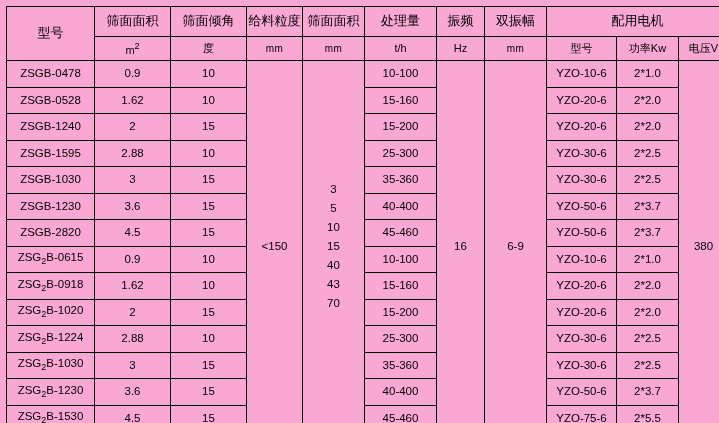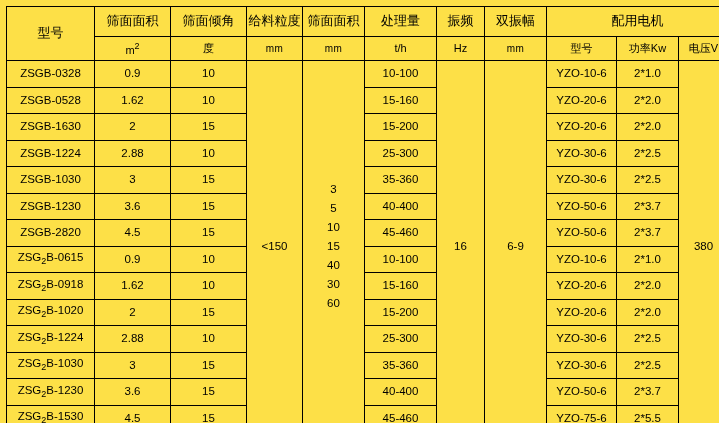--- a/index.html
+++ b/index.html
@@ -9,21 +9,21 @@
   }
   body {
     font-family: "Liberation Sans", sans-serif;
     color: #000000;
   }
   #page {
     width: 719px;
     height: 423px;
     position: relative;
     overflow: hidden;
-    background: #fde047;
+    background: #f9a8d4;
   }
   table.spec {
     border-collapse: collapse;
     width: 707px;
     margin: 6px;
     table-layout: fixed;
   }
   table.spec td, table.spec th {
     border: 1px solid #000000;
     text-align: center;
@@ -109,60 +109,60 @@
         <td>t/h</td>
         <td>Hz</td>
         <td class="tiny-unit">mm</td>
         <td>型号</td>
         <td>功率Kw</td>
         <td>电压V</td>
       </tr>
     </thead>
     <tbody>
         <tr class="body-row">
-          <td>ZSGB-0328</td>
+          <td>ZSGB-0478</td>
           <td>0.9</td>
           <td>10</td>
           <td rowspan="14">&lt;150</td>
           <td rowspan="14">
             <div class="holes">
               <div>3</div>
               <div>5</div>
               <div>10</div>
               <div>15</div>
               <div>40</div>
-              <div>30</div>
-              <div>60</div>
+              <div>43</div>
+              <div>70</div>
             </div>
           </td>
           <td>10-100</td>
           <td rowspan="14">16</td>
           <td rowspan="14">6-9</td>
           <td>YZO-10-6</td>
           <td>2*1.0</td>
           <td rowspan="14">380</td>
         </tr>
         <tr class="body-row">
           <td>ZSGB-0528</td>
           <td>1.62</td>
           <td>10</td>
           <td>15-160</td>
           <td>YZO-20-6</td>
           <td>2*2.0</td>
         </tr>
         <tr class="body-row">
-          <td>ZSGB-1630</td>
+          <td>ZSGB-1240</td>
           <td>2</td>
           <td>15</td>
           <td>15-200</td>
           <td>YZO-20-6</td>
           <td>2*2.0</td>
         </tr>
         <tr class="body-row">
-          <td>ZSGB-1224</td>
+          <td>ZSGB-1595</td>
           <td>2.88</td>
           <td>10</td>
           <td>25-300</td>
           <td>YZO-30-6</td>
           <td>2*2.5</td>
         </tr>
         <tr class="body-row">
           <td>ZSGB-1030</td>
           <td>3</td>
           <td>15</td>

